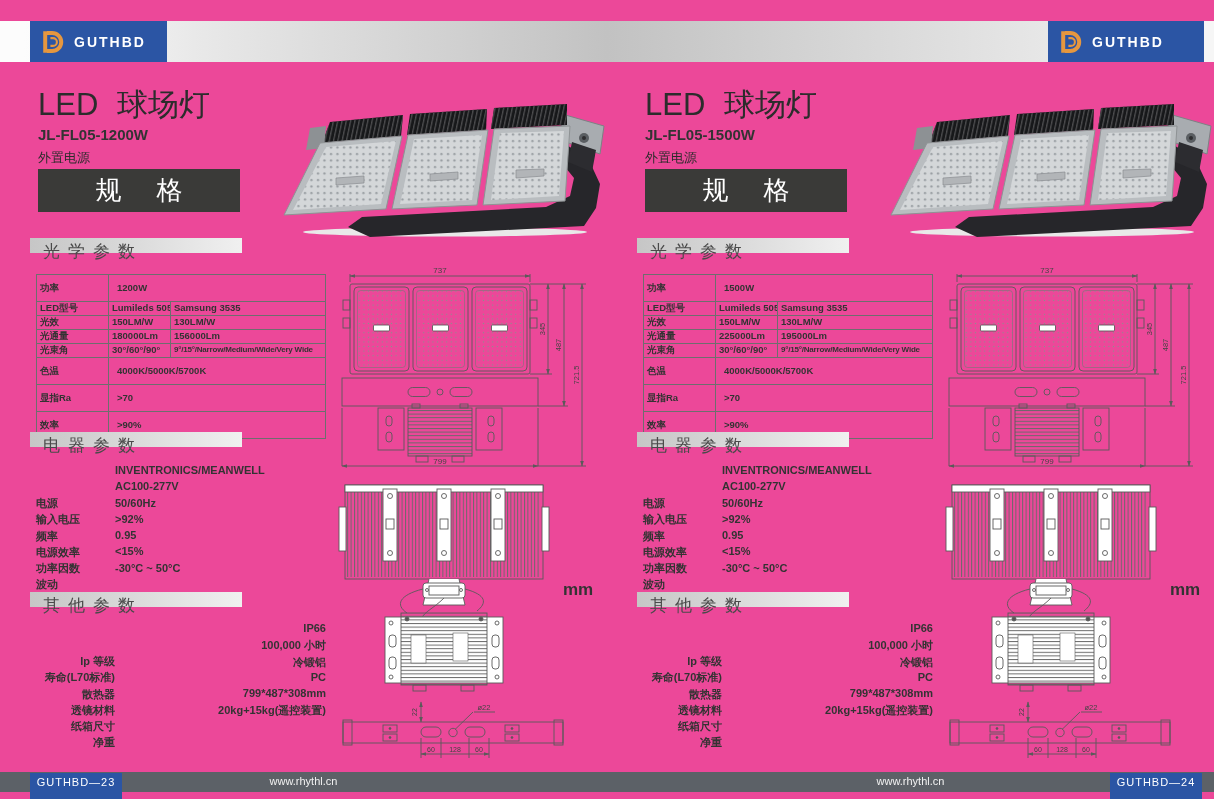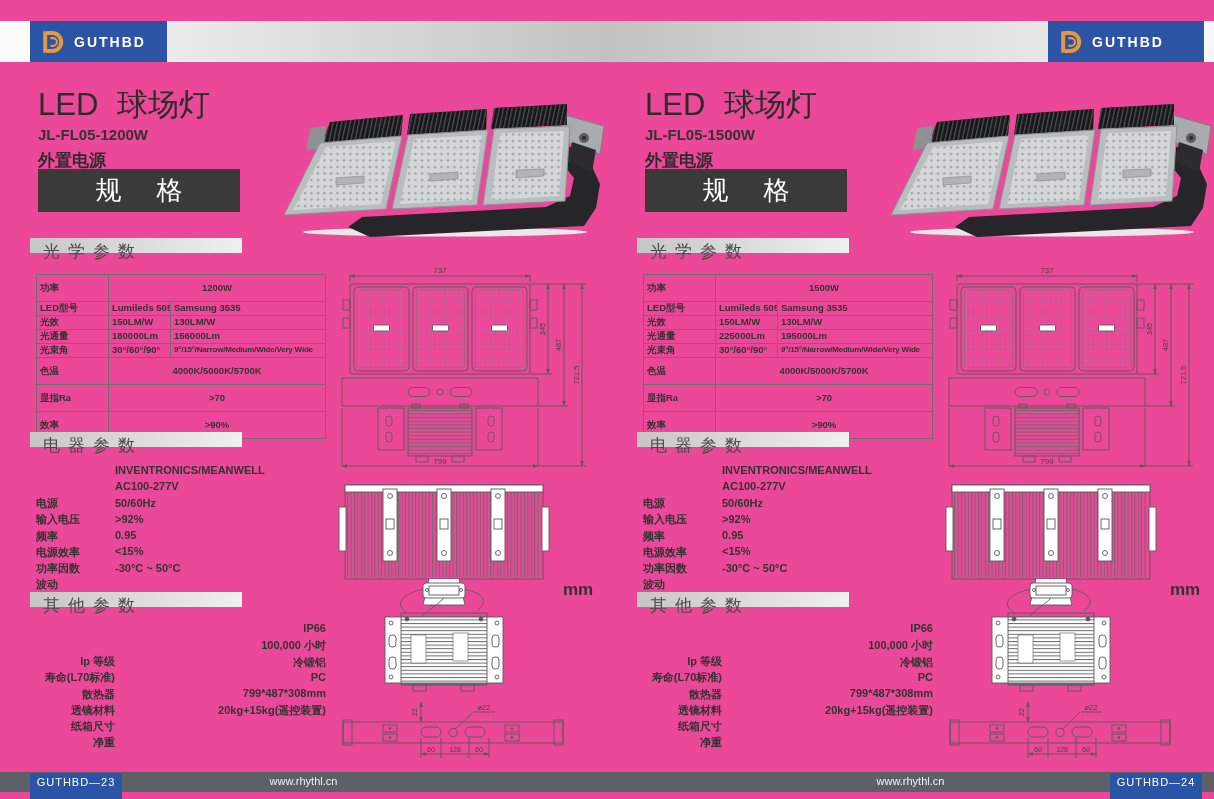--- a/index.html
+++ b/index.html
@@ -22,34 +22,34 @@
   .page-badge { position:absolute; top:773px; height:34px; width:92px; background:#2b55a4; color:#fff;
     font-size:11px; font-weight:normal; letter-spacing:1px; text-align:center; line-height:18px; }
   .pb-left { left:30px; } .pb-right { left:1110px; }
 
   
   .page { position:absolute; top:0; width:607px; height:799px; }
   .pg0 { left:0; } .pg1 { left:607px; }
 
   .page-title { position:absolute; left:38px; top:84px; font-size:31px; color:#2c2c2c; word-spacing:10px; font-weight:400; }
   .model { position:absolute; left:38px; top:126px; font-size:15px; color:#333; font-weight:600; }
-  .power-type { position:absolute; left:38px; top:149px; font-size:17px; color:#2c2c2c; font-weight:700; }
+  .power-type { position:absolute; left:38px; top:149px; font-size:13px; color:#2c2c2c; font-weight:400; }
   .spec-box { position:absolute; left:38px; top:169px; width:202px; height:43px; background:#3a3a38; color:#fff;
     font-size:26px; display:flex; align-items:center; justify-content:center; letter-spacing:14px; padding-left:14px; }
 
   .section-bar { position:absolute; left:30px; width:212px; height:15px; line-height:27px;
     background:linear-gradient(to right,#c6c6c6,#f0f0f0); color:#4a4a4a; font-size:17px;
     letter-spacing:8px; padding-left:13px; font-weight:500; }
   .sb-optical { top:238px; } .sb-electrical { top:432px; } .sb-other { top:592px; }
 
   
   table.optical { position:absolute; left:36px; top:274px; width:289px; border-collapse:collapse; table-layout:fixed;
     font-size:9.5px; color:#333; font-weight:600; }
   table.optical td { border:1px solid #6e6e6e; height:14px; padding:0 0 0 3px; line-height:1.05; white-space:nowrap; overflow:hidden; }
-  table.optical td.center { text-align:center; padding:8px; }
+  table.optical td.center { text-align:left; padding:8px; }
   table.optical td.tiny { font-size:8px; letter-spacing:-0.2px; }
 
   
   .plist { position:absolute; left:36px; width:290px; font-size:11px; color:#333; font-weight:600; }
   .pl-electrical { top:464px; } .pl-other { top:622px;text-align:right; }
   .prow { height:16.3px; display:flex; }
   .prow .plabel { width:79px; flex:none;margin-top:32px; }
   .prow .pvalue { flex:1; }
 
   

